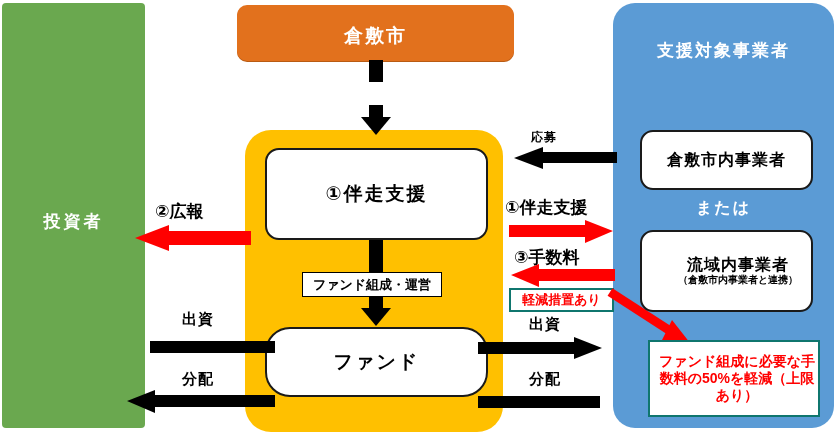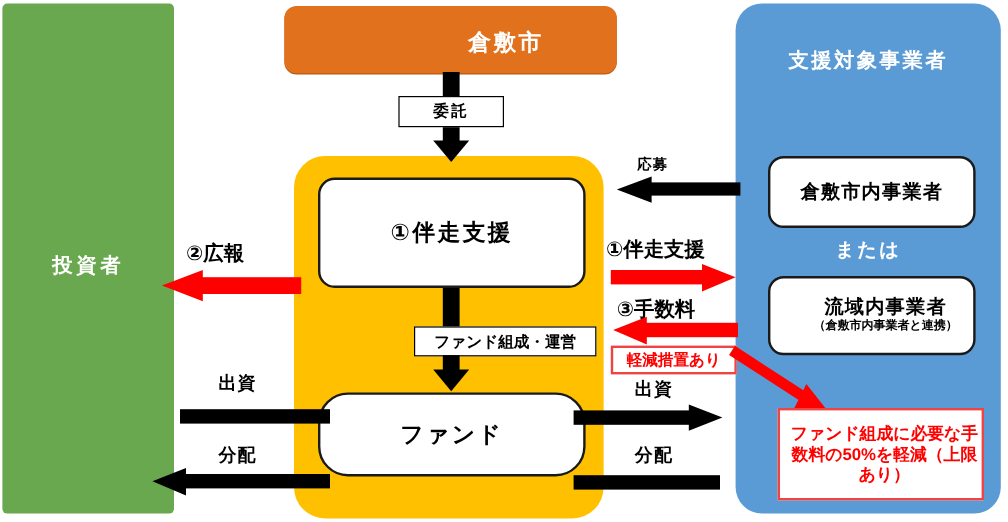--- a/index.html
+++ b/index.html
@@ -64,46 +64,46 @@
   }
   #box-fund{
     left:265px; top:327px; width:223px; height:70px;
     border-radius:25px;
   }
   #box-city-biz{
     left:640px; top:130px; width:173px; height:60px;
     border-radius:13px;
   }
   #box-basin-biz{
-    left:640px; top:230px; width:173px; height:66px;
+    left:640px; top:230px; width:173px; height:82px;
     border-radius:13px;
     flex-direction:column;
     line-height:1.15;
     padding-left:23px;
   }
 
   
   .rbox{
     position:absolute;
     background:#ffffff;
     border:1.5px solid #000000;
     box-sizing:border-box;
     display:flex;
     align-items:center;
     justify-content:center;
     text-align:center;
   }
   #box-itaku{ left:332px; top:80px; width:88px; height:26px; }
-  #box-fundop{ left:302px; top:272px; width:152px; height:25px;margin-left:43px; }
+  #box-fundop{ left:302px; top:272px; width:140px; height:25px; }
 
   
   .redbox{
     position:absolute;
     background:#ffffff;
-    border:2px solid #ef4444;
+    border:2px solid #0f766e;
     box-sizing:border-box;
     color:#ff0000;
     display:flex;
     align-items:center;
     justify-content:center;
     text-align:center;
   }
   #box-reduction-tag{
     left:509px; top:288px; width:105px; height:24px;
   }
@@ -118,21 +118,21 @@
   
   .label{position:absolute; white-space:nowrap;}
   .panel-title{
     position:absolute;
     width:100%;
     text-align:center;
     color:#ffffff;
     font-weight:bold;
     letter-spacing:2px;
   }
-  #t-city{ top:18px; font-size:19px;padding-left:46px; }
+  #t-city{ top:18px; font-size:19px; }
   #t-target{ top:36px; font-size:17px; }
   #t-investor{ top:207px; font-size:17px; letter-spacing:3px;}
 
   .jp-bold{ font-weight:bold; color:#000; }
   #t-designated{ font-size:19px; letter-spacing:2px; }
   #t-fund{ font-size:19px; letter-spacing:2px; }
   #t-citybiz{ font-size:16px; letter-spacing:1px; }
   #t-basinbiz-main{ font-size:16px; letter-spacing:1px; }
   #t-basinbiz-sub{ font-size:10px; letter-spacing:0px; font-weight:bold; }
   #t-itaku{ font-size:13px; font-weight:bold; letter-spacing:2px;}
@@ -176,23 +176,20 @@
     <div class="panel-title" id="t-city">倉敷市</div>
   </div>
 
   <div class="panel" id="panel-operator"></div>
 
   <svg class="arrow-svg" style="left:360px; top:60px;" width="32" height="76">
     <rect x="9" y="0" width="14" height="22" fill="#000000"></rect>
     <rect x="9" y="45" width="14" height="14" fill="#000000"></rect>
     <polygon points="1,57 31,57 16,75" fill="#000000"></polygon>
   </svg>
-  <div class="rbox" id="box-itaku">
-    <span id="t-itaku" class="jp-bold">委託</span>
-  </div>
 
   <div class="wbox" id="box-designated">
     <span id="t-designated" class="jp-bold">①伴走支援</span>
   </div>
 
   <svg class="arrow-svg" style="left:362px; top:240px;" width="28" height="34">
     <rect x="7" y="0" width="14" height="33" fill="#000000"></rect>
   </svg>
 
   <div class="rbox" id="box-fundop">

